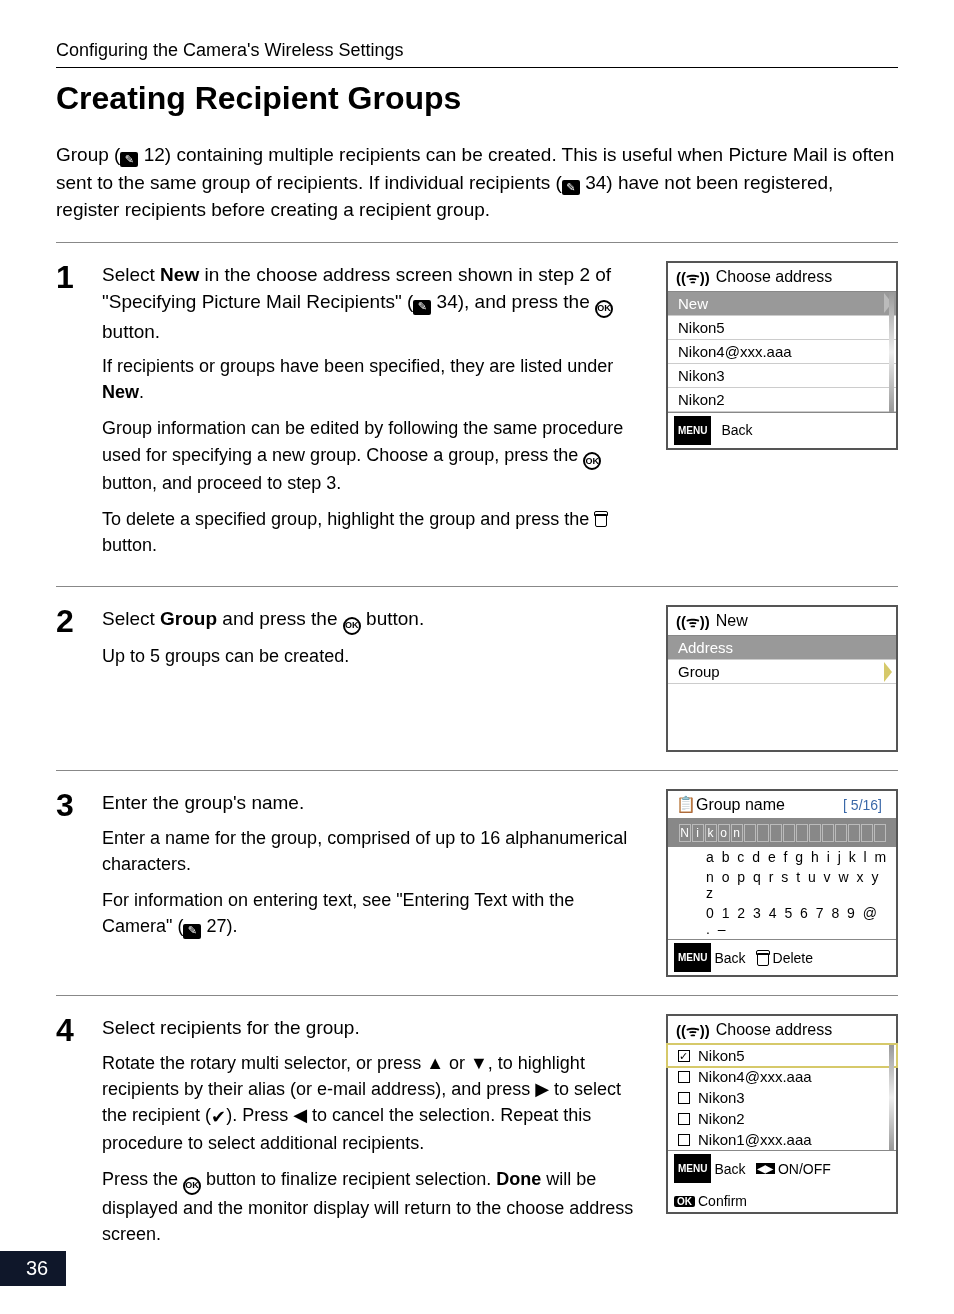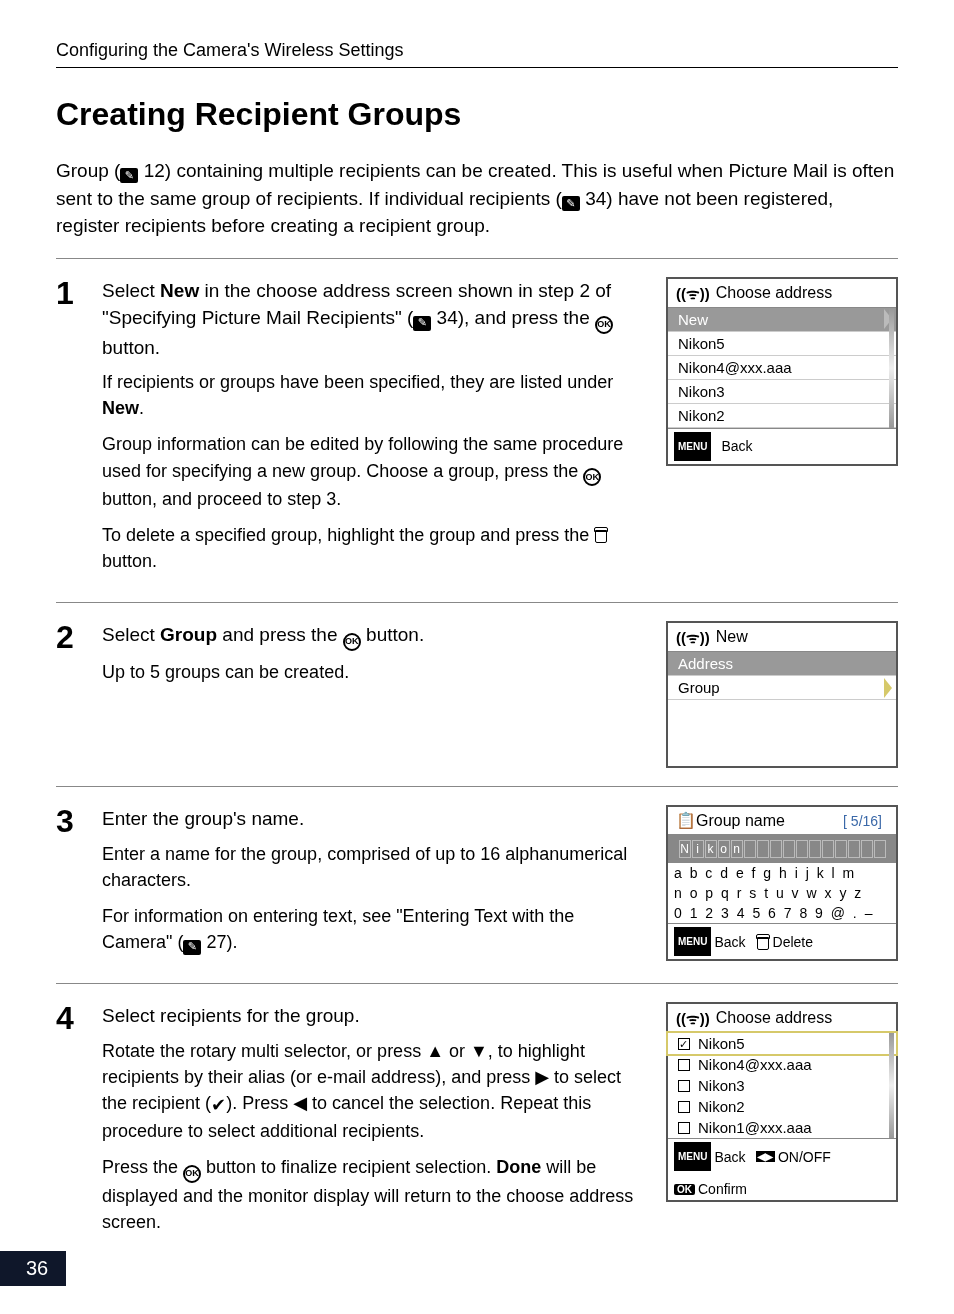--- a/index.html
+++ b/index.html
@@ -1,18 +1,18 @@
 <!DOCTYPE html>
 <html><head>
 <meta charset="utf-8">
 <style>
   * { box-sizing: border-box; margin: 0; padding: 0; }
   body { font-family: Arial, Helvetica, sans-serif; width: 954px; background: #fff; color: #000; }
   .page { padding: 40px 56px 30px 56px; position: relative; min-height: 1314px; }
-  .breadcrumb { font-size: 18px; border-bottom: 1px solid #000; padding-bottom: 6px; margin-bottom: 28px; }
+  .breadcrumb { font-size: 18px; border-bottom: 1px solid #000; padding-bottom: 6px; margin-bottom: 12px; }
   .section-title { font-size: 32px; font-weight: bold; margin-bottom: 24px; }
   .intro { font-size: 19px; line-height: 1.45; }
   .icon-inline { display: inline-flex; align-items: center; justify-content: center; width: 18px; height: 15px; background: #000; color: #fff; font-size: 11px; border-radius: 2px; vertical-align: -2px; }
   .ok-icon { display: inline-flex; align-items: center; justify-content: center; width: 18px; height: 18px; border: 2px solid #000; border-radius: 50%; font-size: 9px; font-weight: bold; vertical-align: -3px; }
   .trash-icon { display:inline-block; width:14px; height:16px; position:relative; vertical-align:-2px; }
   .trash-icon::before { content:''; position:absolute; top:3px; left:1px; right:1px; bottom:0; border:1.5px solid #000; border-radius:0 0 2px 2px; }
   .trash-icon::after { content:''; position:absolute; top:0; left:0; right:0; height:3px; border:1.5px solid #000; border-radius:2px 2px 0 0; }
   .check-icon { display:inline-block; vertical-align:-2px; }
   hr.sep { border: none; border-top: 1px solid #888; margin: 18px 0; }
   .step { display: flex; gap: 18px; }
@@ -36,21 +36,21 @@
   .menu-chip.inv { background:#000; color:#fff; }
   .wifi-icon { font-weight:bold; font-size:15px;}
   .scroll-edge { position:absolute; right:2px; top:0; bottom:0; width:5px; background:linear-gradient(#999,#eee,#999); }
   .cam-body { position:relative; }
   .spacer { height:22px; }
 
   
   .entry-row { background:#888; color:#fff; display:flex; justify-content:center; gap:1px; padding:5px 4px; letter-spacing:0; }
   .entry-cell { width:12px; height:18px; border:1px solid #bbb; display:inline-flex; align-items:center; justify-content:center; font-size:12px; }
   .kb-row { display:flex; justify-content:space-between; padding:2px 6px; font-size:14px; letter-spacing:2px; }
-  .kb-area { background:#fff; }
+  .kb-area { background:#fff;margin-left:32px; }
   .counter { margin-left: auto; color:#3a68a8; font-size:14px; padding-right:6px;}
   .check-row { display:flex; align-items:center; gap:8px; padding:2px 10px; }
   .check-box { width:12px; height:12px; border:1.5px solid #000; display:inline-block; }
   .check-box.checked::after { content:'✓'; font-size:11px; line-height:10px; display:block; }
   .foot-item { display:flex; align-items:center; gap:3px; }
   .ok-chip { background:#000;color:#fff;padding:0 3px;font-size:10px;font-weight:bold;border-radius:2px;}
   .lr-chip { background:#000;color:#fff;padding:0 2px;font-size:10px;font-weight:bold;}
 
   .page-num { position: absolute; bottom: 28px; left: 0; background: #0f172a; color: #fff; padding: 6px 18px 6px 26px; font-size: 20px; }
   .list-icon { display:inline-block; width:14px; vertical-align:-1px;}

